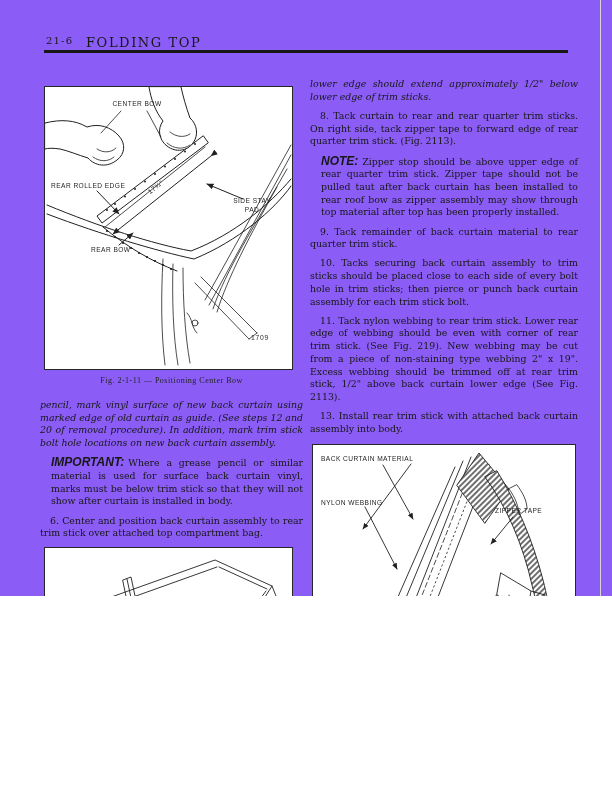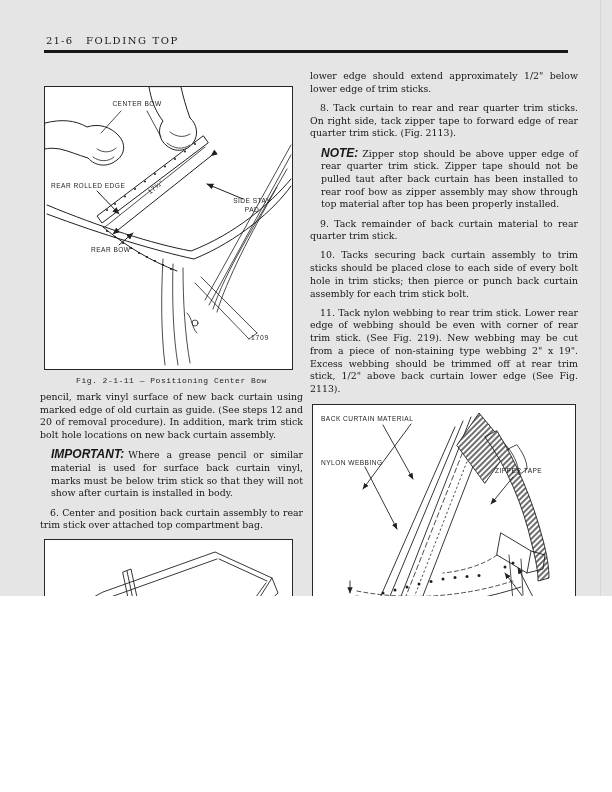--- a/index.html
+++ b/index.html
@@ -1,41 +1,41 @@
 <!DOCTYPE html>
 <html><head>
 <meta charset="utf-8">
 <style>
   html,body { margin:0; padding:0; background:#ffffff; }
   .page {
-    position:relative; width:612px; height:596px; background:#e5e5e5;
+    position:relative; width:612px; height:596px; background:#8b5cf6;
     font-family:"DejaVu Serif", serif; color:#171717; overflow:hidden;
   }
   .page-edge-r { position:absolute; left:600px; top:0; width:1px; height:792px; background:#d6d6d4; }
   .page-edge-b { position:absolute; left:0; top:789px; width:612px; height:1px; background:#dcdcda; }
 
   .hdr-num { position:absolute; left:46px; top:35px; font-size:10px; letter-spacing:1.2px; }
-  .hdr-title { position:absolute; left:86px; top:35px; font-size:10px; letter-spacing:1.6px; }
+  .hdr-title { position:absolute; left:86px; top:35px; font-size:13px; letter-spacing:1.6px; }
   .hdr-rule { position:absolute; left:44px; top:50px; width:524px; height:2.5px; background:#181818; }
 
   .col { position:absolute; }
   .col-left  { left:40px; top:86px; width:263px; }
   .col-right { left:310px; top:64px; width:268px; }
 
   .figbox { border:1.5px solid #272727; background:#fff; }
   .figbox svg { display:block; }
   .fb1 { margin-left:4px; width:247px; height:282px; }
   .fb2 { margin-left:4px; width:247px; height:127px; }
   .fb3 { margin-left:2px; width:262px; height:227px; }
 
-  .caption { margin-top:6px; text-align:center; font-family:Liberation Mono, monospace;
+  .caption { margin-top:6px; text-align:center; font-family:Liberation Serif, serif;
              font-size:8px; letter-spacing:.5px; color:#242424; }
 
   .para { margin:6.5px 0 0 0; font-size:9.4px; line-height:12.7px; text-align:justify; }
-  .para.first { margin-top:6px; }
+  .para.first { margin-top:14px;font-style:italic; }
   .step { text-indent:10px; }
   .noteblk { margin-left:11px; }
   .lead { font-family:"Liberation Sans", sans-serif; font-style:italic; font-weight:bold;
           font-size:12px; padding-right:4px; }
 
   .fig-label { font-family:"Liberation Sans", sans-serif; font-size:6.6px; letter-spacing:.45px; fill:#1d1d1d; }
   .fig-label-sm { font-family:"Liberation Sans", sans-serif; font-size:6.2px; letter-spacing:.3px; fill:#1d1d1d; }
   .fig-num { font-family:"Liberation Sans", sans-serif; font-size:6.8px; letter-spacing:.7px; fill:#2a2a2a; }
   .fig-dim { font-family:"Liberation Sans", sans-serif; font-size:6.8px; letter-spacing:.5px; fill:#1d1d1d; }
   .art { stroke:#202020; fill:none; stroke-width:1; stroke-linecap:round; stroke-linejoin:round; }
@@ -151,20 +151,21 @@
     <div class="caption">Fig. 2-1-12 — Back Curtain Installation</div>
   </div>
 
   <div class="col col-right">
     <p class="para first">lower edge should extend approximately 1/2" below lower edge of trim sticks.</p>
     <p class="para step">8. Tack curtain to rear and rear quarter trim sticks. On right side, tack zipper tape to forward edge of rear quarter trim stick. (Fig. 2113).</p>
     <p class="para noteblk"><span class="lead">NOTE:</span><span>Zipper stop should be above upper edge of rear quarter trim stick. Zipper tape should not be pulled taut after back curtain has been installed to rear roof bow as zipper assembly may show through top material after top has been properly installed.</span></p>
     <p class="para step">9. Tack remainder of back curtain material to rear quarter trim stick.</p>
     <p class="para step">10. Tacks securing back curtain assembly to trim sticks should be placed close to each side of every bolt hole in trim sticks; then pierce or punch back curtain assembly for each trim stick bolt.</p>
     <p class="para step">11. Tack nylon webbing to rear trim stick. Lower rear edge of webbing should be even with corner of rear trim stick. (See Fig. 219). New webbing may be cut from a piece of non-staining type webbing 2" x 19". Excess webbing should be trimmed off at rear trim stick, 1/2" above back curtain lower edge (See Fig. 2113).</p>
+    <p class="para step">13. Install rear trim stick with attached back curtain assembly into body.</p>
 
     <div class="figbox fb3" style="margin-top:8px">
       <svg width="262" height="227" viewBox="0 0 262 227">
         <defs>
           <marker id="ah3" markerWidth="8" markerHeight="6" refX="6.5" refY="3" orient="auto">
             <path d="M0,0 L7,3 L0,6 Z" fill="#202020"></path>
           </marker>
           <pattern id="zhatch" width="4" height="4" patternUnits="userSpaceOnUse" patternTransform="rotate(45)">
             <rect width="4" height="4" fill="#ffffff"></rect>
             <line x1="1" y1="0" x2="1" y2="4" stroke="#222222" stroke-width="1.3"></line>

